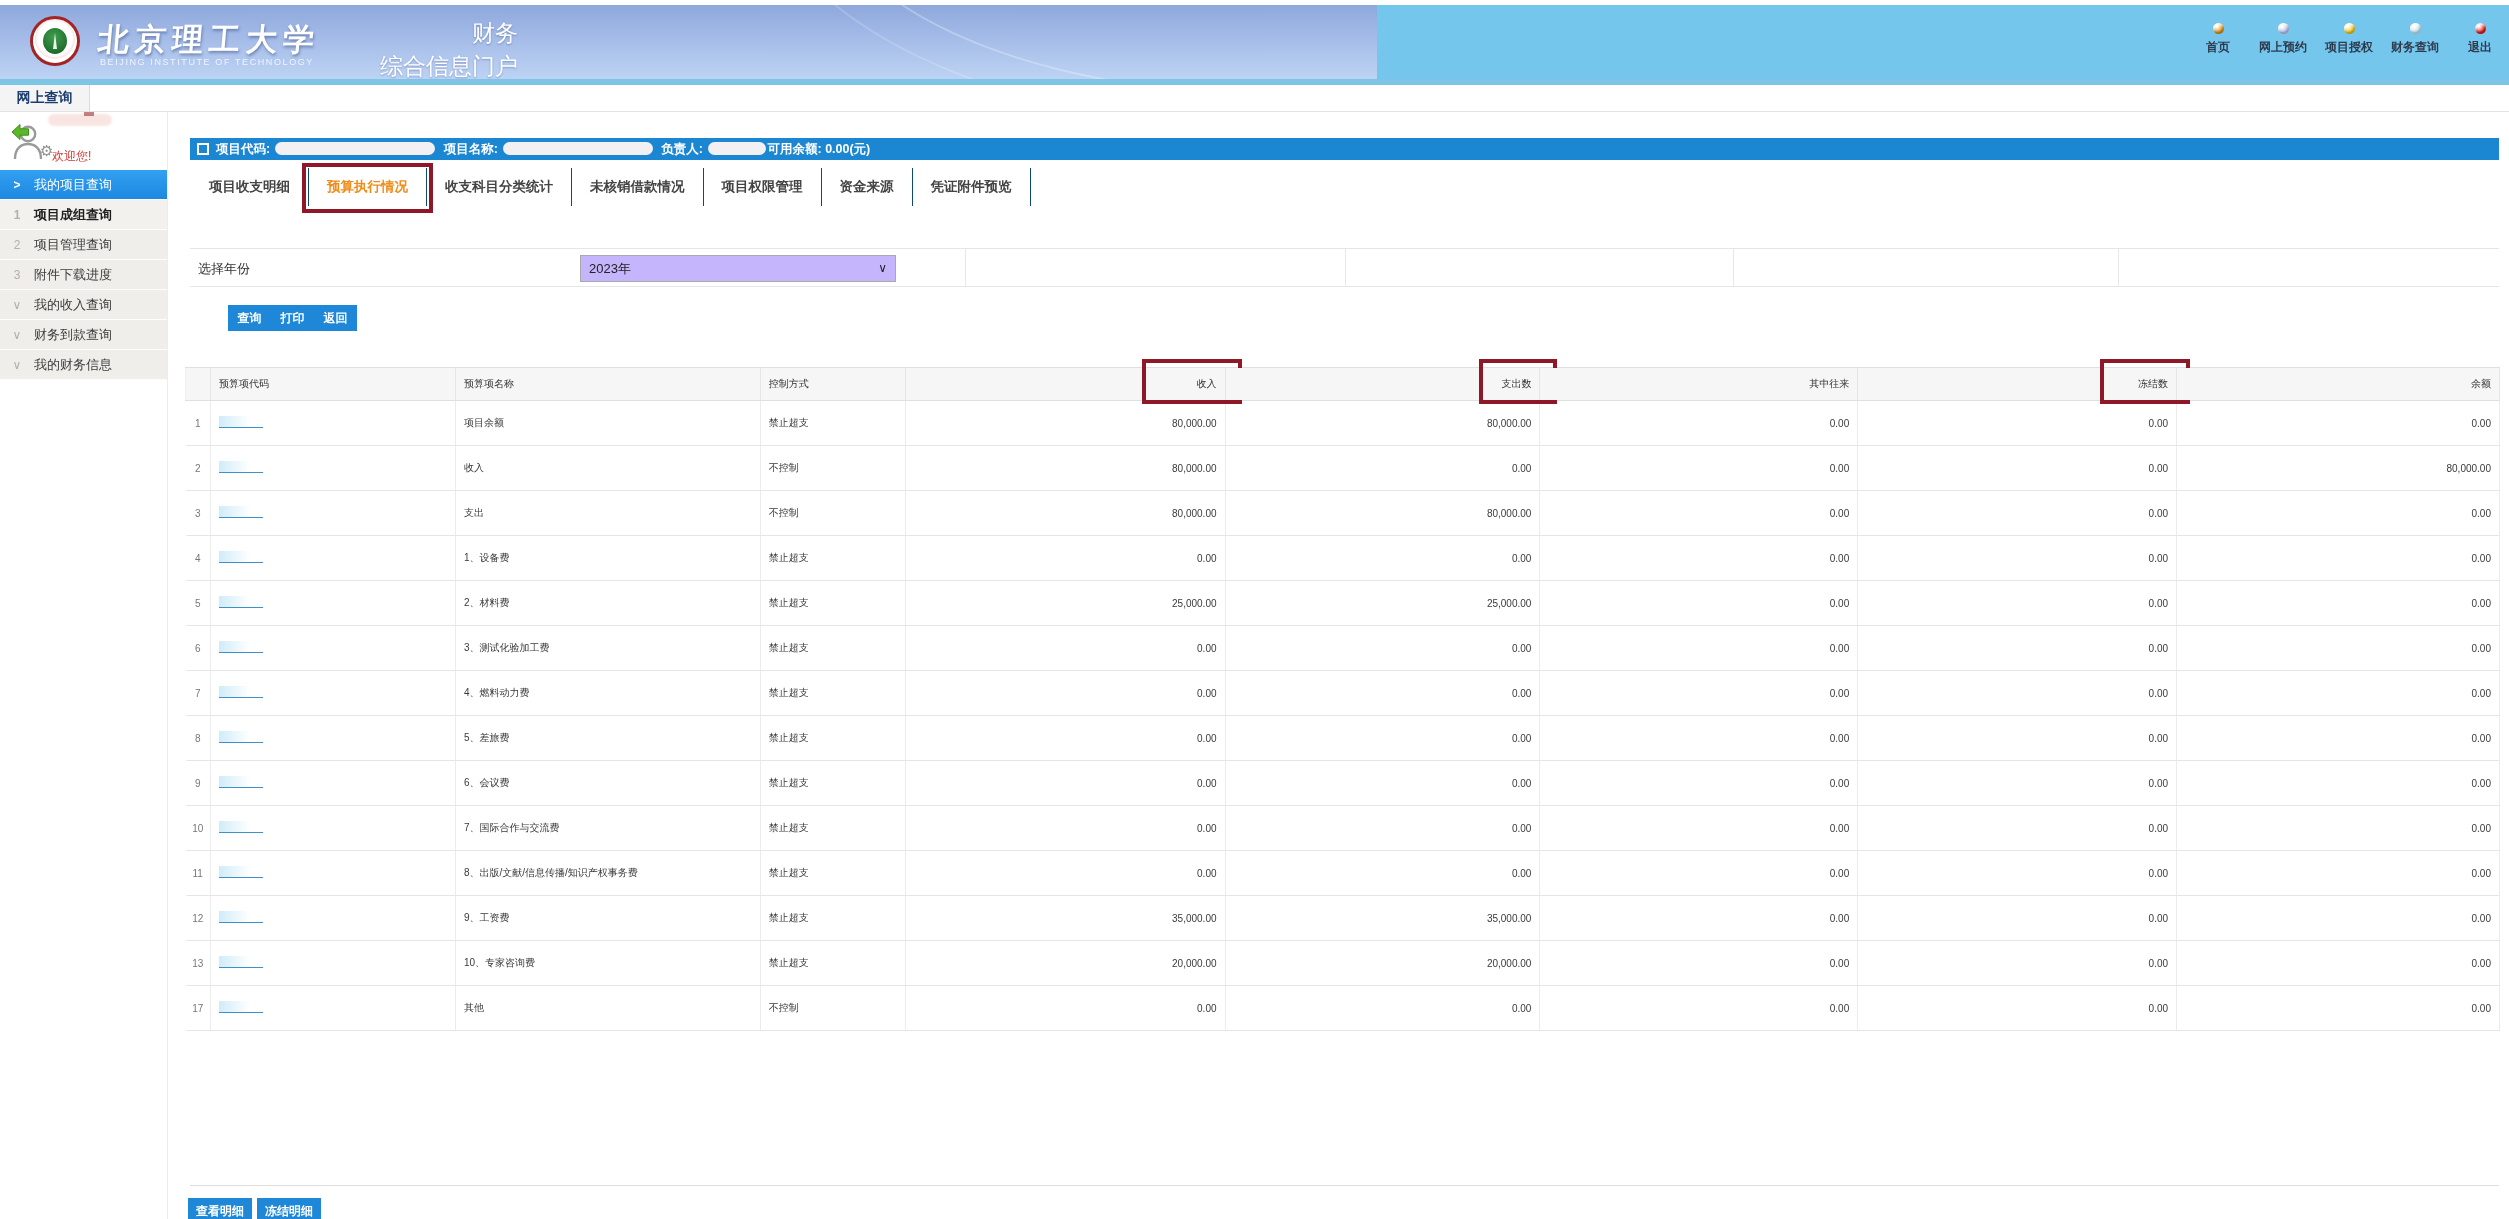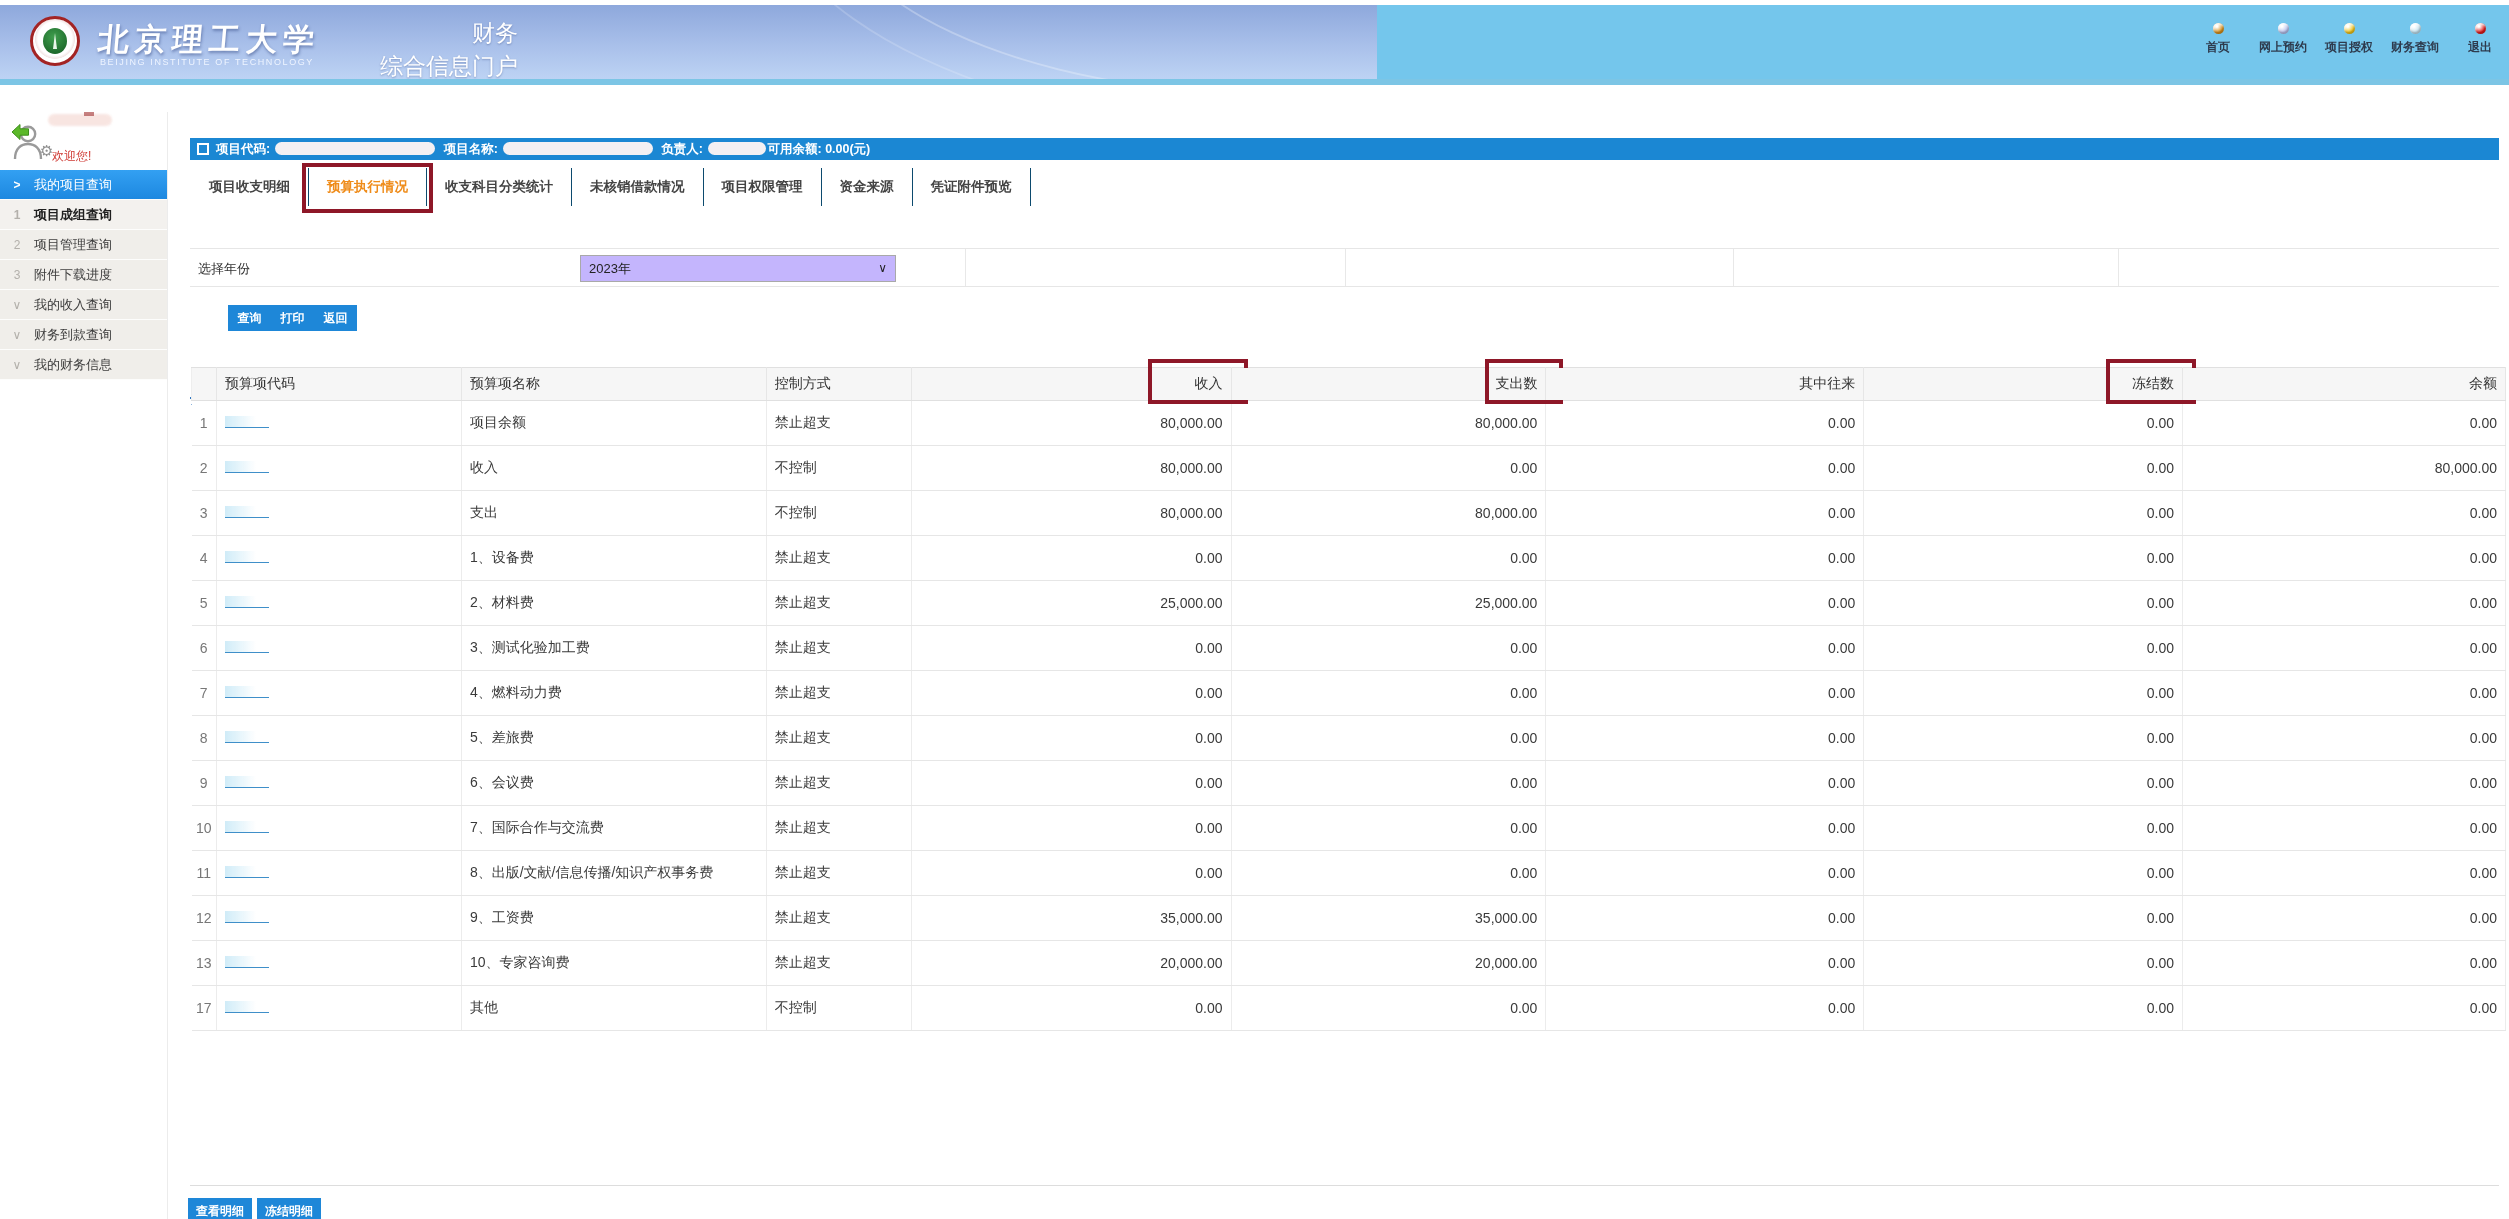--- a/index.html
+++ b/index.html
@@ -82,22 +82,22 @@
   .fd1{left:775px;} .fd2{left:1155px;} .fd3{left:1543px;} .fd4{left:1928px;}
 
   .action-row { position:absolute; top:193px; left:10px; display:flex; gap:0;padding-left:40px; }
   .btn { min-width:43px; height:26px; padding:0 8px; background:#1e87d8; color:#fff; border:none;
     font-size:12px; font-weight:bold; font-family:inherit; cursor:pointer; }
 
   .tool-row { position:absolute; top:235px; left:12px; display:flex; align-items:center; gap:6px;
     font-size:12px; color:#444; }
   .tool-link { display:flex; align-items:center; gap:20px; cursor:pointer;margin-top:48px; }
 
-  table.grid { position:absolute; top:255px; left:13px; width:2315px; border-collapse:collapse;
-    font-size:14px; color:#3a3a3a; }
+  table.grid { position:absolute; top:255px; left:7px; width:2315px; border-collapse:collapse;
+    font-size:10px; color:#3a3a3a; }
   table.grid th { height:33px; background:#f6f6f6; border:1px solid #e0e0e0; border-left:none; border-right:1px solid #e6e6e6;
     font-weight:normal; color:#333; position:relative; }
   table.grid th:first-child { border-left:1px solid #eee; }
   table.grid td { height:45px; border-bottom:1px solid #e6e6e6; border-right:1px solid #ececec; background:#fff; }
   table.grid .al { text-align:left; padding-left:8px; }
   table.grid .ar { text-align:right; padding-right:8px; }
   td.numcol { background:#fbfbfa; color:#777; text-align:center; }
   td.indent { padding-left:40px; }
   .code-redact { display:inline-block; width:44px; height:12px; border-bottom:1px solid #3f8fc9;
     background:linear-gradient(90deg, rgba(120,200,235,.35), rgba(255,255,255,0) 70%); cursor:pointer; }
@@ -146,20 +146,23 @@
           <span class="lbl">财务查询</span>
         </div>
         <div class="top-link">
           <span class="ball" style="background: radial-gradient(circle at 35% 30%, rgb(255, 255, 255) 8%, rgb(224, 27, 27) 60%);"></span>
           <span class="lbl">退出</span>
         </div>
       </div>
   </div>
   <div class="cyan-strip"></div>
 
+  <div class="subnav">
+    <div class="subnav-tab">网上查询</div>
+  </div>
 
   <div class="sidebar">
     <div class="profile">
       <svg width="40" height="36" viewBox="0 0 40 36">
         <circle cx="16" cy="10" r="7.2" fill="none" stroke="#9a9a9a" stroke-width="2.4"></circle>
         <path d="M3 35 C3 24 9.5 20 16 20 C22.5 20 29 24 29 35" fill="none" stroke="#9a9a9a" stroke-width="2.4"></path>
       </svg>
       <span class="gear">⚙</span>
       <span class="smudge"></span>
       <span class="smudge2"></span>

